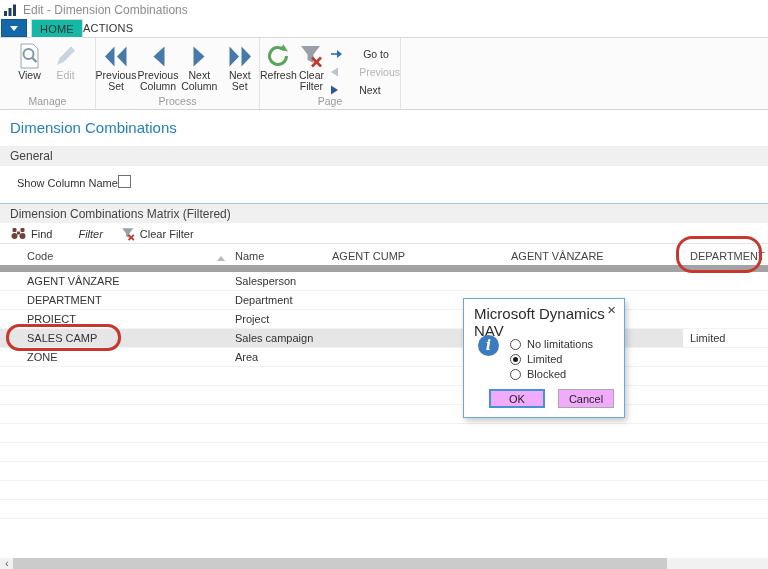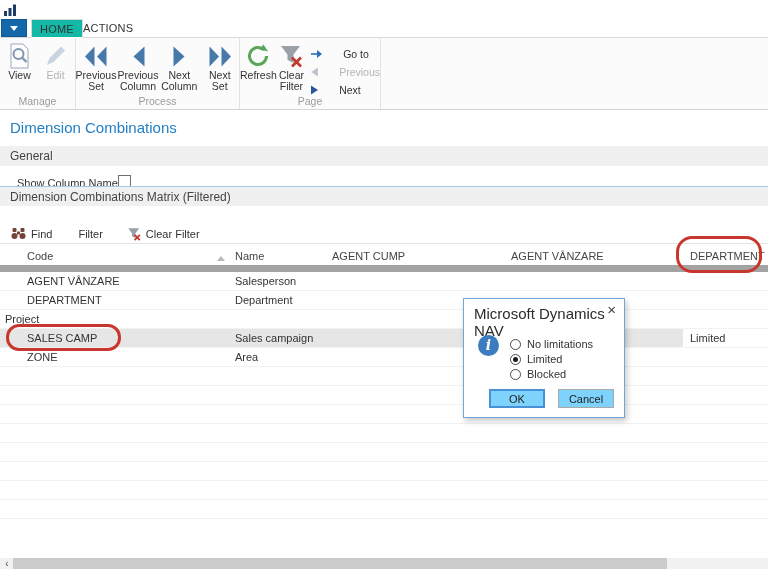--- a/index.html
+++ b/index.html
@@ -15,46 +15,46 @@
   .tabstrip { position:absolute; top:19px; left:0; right:0; height:19px; background:#fff; border-bottom:1px solid #d9d9d9; }
   .appbtn { position:absolute; left:1px; top:0; width:26px; height:18px; background:#1467a8; border:1px solid #0e5795; display:flex; align-items:center; justify-content:center; cursor:pointer; }
   .chev { width:0; height:0; border-left:4px solid transparent; border-right:4px solid transparent; border-top:5px solid #fff; }
   .tab { position:absolute; top:0; height:19px; line-height:18px; padding:0 8px; color:#333; letter-spacing:.2px; cursor:pointer; }
   .tab.active { left:31px; background:#14b8a6; border:1px solid #d9d9d9; border-bottom:1px solid #fff; z-index:2; }
   .tab.plain { left:75px; }
 
   
   .ribbon { position:absolute; top:38px; left:0; right:0; height:72px; background:#fbfbfb; border-bottom:1px solid #d4d4d4; display:flex; }
   .rgroup { position:relative; height:100%; border-right:1px solid #e3e3e3; }
-  .rg-manage { width:76px; }
+  .rg-manage { width:96px; }
   .rg-process { width:164px; }
   .rg-page { width:141px; }
   .rbtns { display:flex; justify-content:center; padding-top:4px; gap:2px; }
   .rbtn { display:flex; flex-direction:column; align-items:center; width:40px; cursor:pointer; }
   .rbtn.narrow { width:34px; }
   .ric { height:28px; display:flex; align-items:center; justify-content:center; }
   .rlabel { text-align:center; font-size:10.5px; line-height:11px; color:#333; }
   .rbtn.disabled .rlabel { color:#b4b4b4; }
   .glabel { position:absolute; bottom:2px; left:0; right:0; text-align:center; color:#9b9b9b; font-size:10.5px; }
   .linkcol { display:flex; flex-direction:column; gap:3px; padding-top:4px; margin-left:4px; }
   .rlink { display:flex; align-items:center; gap:20px; height:15px; font-size:10.5px; color:#333; cursor:pointer; white-space:nowrap; }
   .rlink.disabled { color:#b4b4b4; cursor:default; }
 
   
   .page-title { position:absolute; top:119px; left:10px; font-size:15px; color:#2380c4; }
   .band { position:absolute; left:0; right:0; height:20px; line-height:20px; padding-left:10px; background:#f0f0f0; color:#444; font-size:12px; cursor:pointer; }
   .band-general { top:146px; }
-  .band-matrix { top:186px; border-top:1px solid #a7c6e4; }
+  .band-matrix { top:203px; border-top:1px solid #a7c6e4; }
   .fieldlabel { position:absolute; top:177px; left:17px; }
   .checkbox { position:absolute; top:175px; left:118px; width:13px; height:13px; background:#fff; border:1px solid #707070; cursor:pointer; }
 
   .mtoolbar { position:absolute; top:224px; left:0; right:0; height:19px; display:flex; align-items:center; padding-left:11px; }
   .titem { display:flex; align-items:center; gap:5px; cursor:pointer; color:#333; }
   .ti-find { margin-right:26px; }
-  .ti-filter { margin-right:24px; }
+  .ti-filter { margin-right:18px;font-style:italic; }
 
   
   .grid { position:absolute; top:243px; left:0; right:0; }
   .ghead { display:flex; height:29px; border-top:1px solid #e4e4e4; border-bottom:7px solid #a3a3a3; background:#fff; }
   .ghead .gc { padding-top:6px; color:#444; cursor:pointer; position:relative; }
   .grow { display:flex; height:19px; line-height:18px; border-bottom:1px solid #f2f2f2; background:#fff; cursor:pointer; }
   .grow.selected { background:#e6e6e6;justify-content:center; }
   .grow.selected .c-dep { background:#fff; }
   .gc { overflow:hidden; white-space:nowrap; }
   .c-code { width:230px; padding-left:27px; }
@@ -68,21 +68,21 @@
   
   .dialog { position:absolute; left:463px; top:298px; width:162px; height:120px; background:#fff; border:1px solid #6da8d8; box-shadow:2px 3px 6px rgba(0,0,0,.22); z-index:10; }
   .dtitle { position:absolute; top:6px; left:10px; font-size:15px; color:#2b2b2b; }
   .dclose { position:absolute; top:3px; right:8px; font-size:15px; color:#444; cursor:pointer; line-height:15px; }
   .dinfo { position:absolute; left:14px; top:36px; width:21px; height:21px; border-radius:50%; background:#3a7cbf; color:#fff; text-align:center; line-height:21px; font-family:"DejaVu Serif", serif; font-style:italic; font-weight:bold; font-size:14px; }
   .dopts { position:absolute; left:46px; top:39px; }
   .dopt { display:flex; align-items:center; gap:6px; height:12px; margin-bottom:3px; cursor:pointer; }
   .radio { width:11px; height:11px; border:1px solid #4a4a4a; border-radius:50%; background:#fff; position:relative; flex:0 0 auto; }
   .radio.checked::after { content:""; position:absolute; left:2px; top:2px; width:5px; height:5px; border-radius:50%; background:#1a1a1a; }
   .dbtns { position:absolute; left:25px; top:90px; display:flex; gap:13px; }
-  .dbtn { width:56px; height:19px; background:#7dd3fc; border:1px solid #a9a9a9; font-family:"Liberation Sans", sans-serif; font-size:11px; color:#222; cursor:pointer; }
+  .dbtn { width:56px; height:19px; background:#f0abfc; border:1px solid #a9a9a9; font-family:"Liberation Sans", sans-serif; font-size:11px; color:#222; cursor:pointer; }
   .dbtn.focus { border:2px solid #4a90d9; }
 
   
   .ann { position:absolute; border:3px solid #c8372d; pointer-events:none; z-index:12; }
   .ann-dep   { left:676px; top:236px; width:86px; height:37px; border-radius:16px; }
   .ann-sales { left:6px;  top:324px; width:115px; height:27px; border-radius:13px; }
 
   
   .hscroll { position:absolute; left:0; right:0; bottom:0; height:11px; background:#f1f1f1; cursor:pointer; }
   .hsarrow { position:absolute; left:2px; top:0; width:10px; height:11px; font-size:10px; line-height:11px; color:#555; text-align:center; }
@@ -96,20 +96,21 @@
 <div class="win">
 
   <div class="titlebar">
     <span>
       <svg width="14" height="14" viewBox="0 0 14 14">
           <rect x="1" y="8" width="3" height="5" fill="#1d3b67"></rect>
           <rect x="5.5" y="5" width="3" height="8" fill="#1d3b67"></rect>
           <rect x="10" y="1.5" width="3" height="11.5" fill="#1d3b67"></rect>
         </svg>
     </span>
+    <span class="ttext">Edit - Dimension Combinations</span>
   </div>
 
   <div class="tabstrip">
     <div class="appbtn">
       <span class="chev"></span>
     </div>
     <div class="tab active">HOME</div>
     <div class="tab plain">ACTIONS</div>
   </div>
 
@@ -292,20 +293,21 @@
       <div class="gc c-dep"></div>
     </div>
     <div class="grow">
       <div class="gc c-code">DEPARTMENT</div>
       <div class="gc c-name">Department</div>
       <div class="gc c-ac"></div>
       <div class="gc c-av"></div>
       <div class="gc c-dep"></div>
     </div>
     <div class="grow">
+      <div class="gc c-code">PROIECT</div>
       <div class="gc c-name">Project</div>
       <div class="gc c-ac"></div>
       <div class="gc c-av"></div>
       <div class="gc c-dep"></div>
     </div>
     <div class="grow selected">
       <div class="gc c-code">SALES CAMP</div>
       <div class="gc c-name">Sales campaign</div>
       <div class="gc c-ac"></div>
       <div class="gc c-av"></div>

